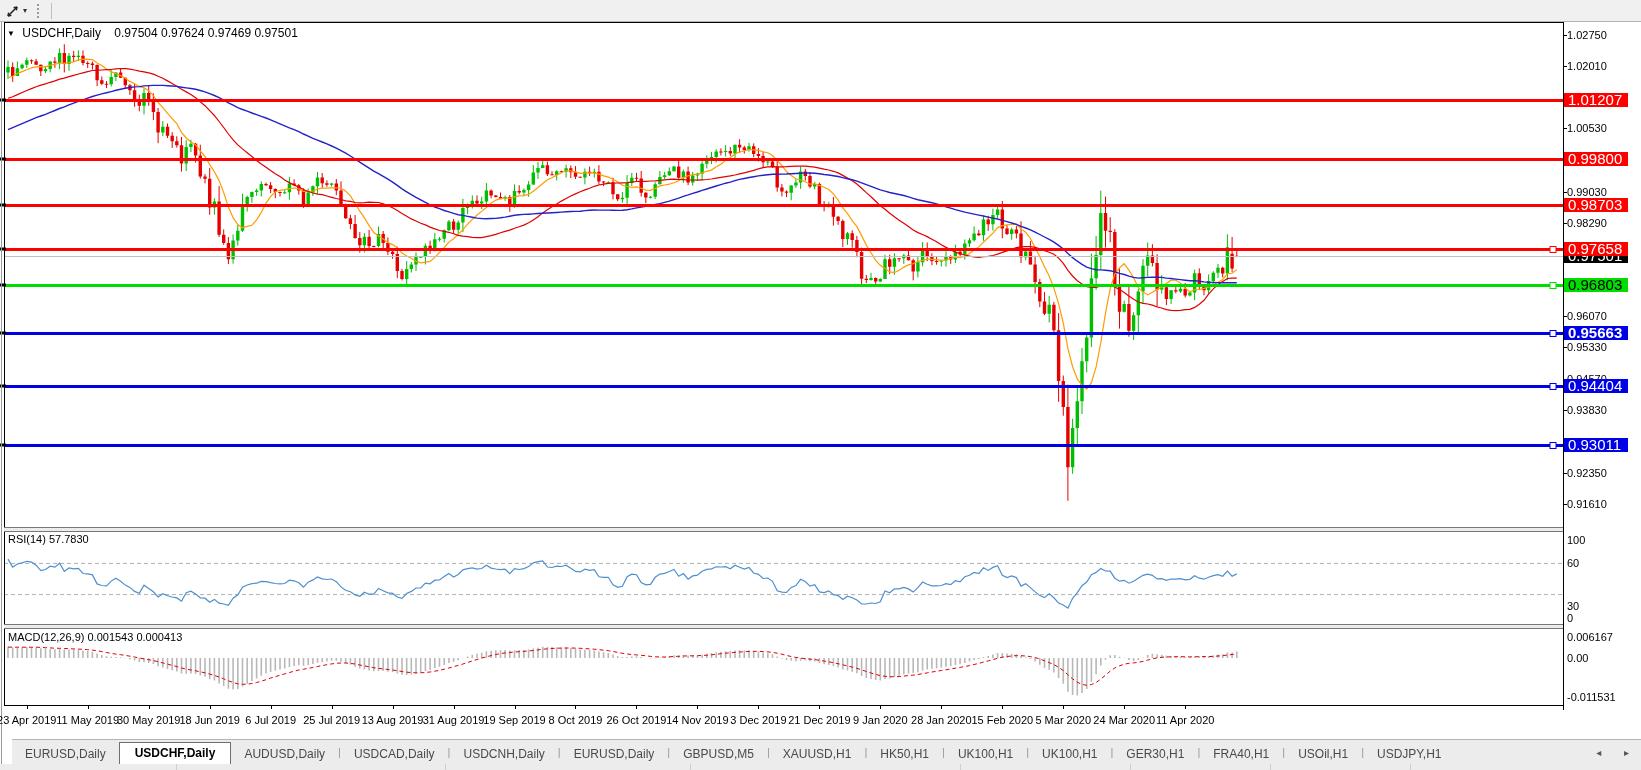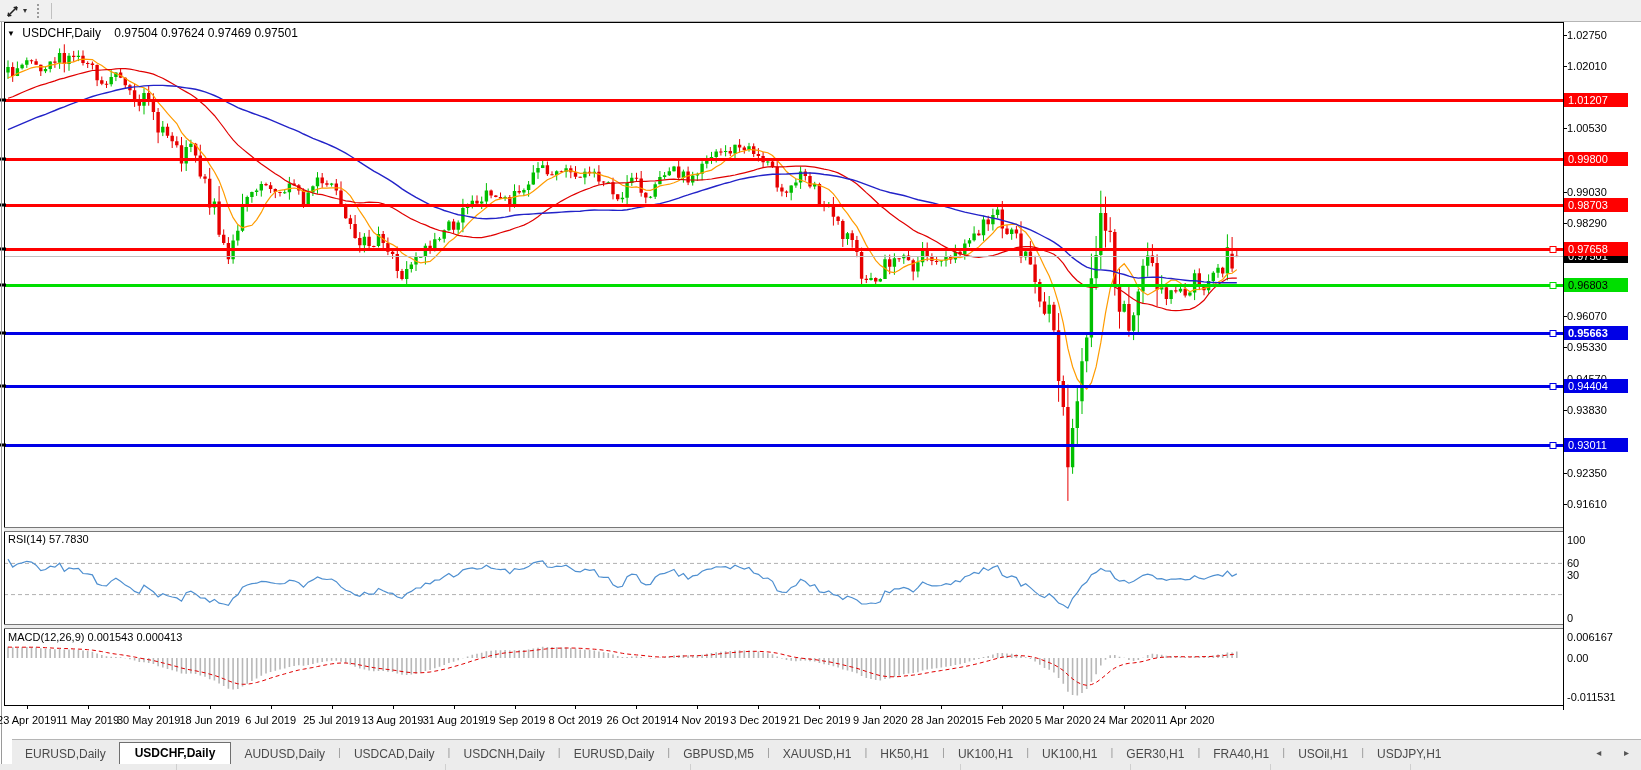--- a/index.html
+++ b/index.html
@@ -16,21 +16,21 @@
   .toolbar .endsep{height:16px;border-left:1px solid #c0c0c0;margin-left:6px;}
   
   svg.chart{position:absolute;left:0;top:0;z-index:1;}
   
   .overlay{position:absolute;left:0;top:0;width:1641px;height:770px;z-index:10;pointer-events:none;}
   .ov{position:absolute;white-space:nowrap;}
   .chart-title{left:7px;top:26px;font-size:12px;}
   .chart-title .tri{font-size:8px;vertical-align:1px;margin-right:4px;}
   .ind-label{font-size:11px;}
   .ticklabel{font-size:11px;color:#000;}
-  .tag{left:1564px;width:64px;height:14px;line-height:14px;padding-left:4px;font-size:11px;box-sizing:border-box;}
+  .tag{left:1564px;width:64px;height:14px;line-height:14px;padding-left:4px;font-size:15px;box-sizing:border-box;}
   .datelabel{top:714px;transform:translateX(-50%);font-size:11px;color:#000;}
   
   .tabbar{position:absolute;left:12px;top:739px;width:1641px;height:25px;background:#ececec;
           border-top:1px solid #b5b5b5;display:flex;align-items:flex-end;z-index:30;}
   .tab{padding:3px 13px 4px 13px;color:#4a4a4a;font-size:12px;cursor:default;}
   .tab.active{background:#ffffff;border:1px solid #6f6f6f;border-bottom:none;color:#000;font-weight:bold;
               padding:3px 15px 5px 15px;}
   .tabsep{color:#9a9a9a;align-self:center;padding-bottom:2px;}
   .tab-arrows{margin-left:auto;margin-right:14px;align-self:center;color:#555;font-size:10px;letter-spacing:10px;}
   .statusstrip{position:absolute;left:0;top:764px;width:1641px;height:6px;background:#ececec;z-index:30;}
@@ -161,21 +161,21 @@
       <div class="ov tag" style="top: 92.8902px; background: rgb(255, 0, 0); color: rgb(255, 255, 255); z-index: 12;">1.01207</div>
       <div class="ov tag" style="top: 152.112px; background: rgb(255, 0, 0); color: rgb(255, 255, 255); z-index: 12;">0.99800</div>
       <div class="ov tag" style="top: 198.286px; background: rgb(255, 0, 0); color: rgb(255, 255, 255); z-index: 12;">0.98703</div>
       <div class="ov tag" style="top: 242.271px; background: rgb(255, 0, 0); color: rgb(255, 255, 255); z-index: 12;">0.97658</div>
       <div class="ov tag" style="top: 278.259px; background: rgb(0, 222, 0); color: rgb(0, 0, 0); z-index: 12;">0.96803</div>
       <div class="ov tag" style="top: 326.243px; background: rgb(0, 0, 230); color: rgb(255, 255, 255); z-index: 12; font-weight: bold;">0.95663</div>
       <div class="ov tag" style="top: 379.236px; background: rgb(0, 0, 230); color: rgb(255, 255, 255); z-index: 12;">0.94404</div>
       <div class="ov tag" style="top: 437.869px; background: rgb(0, 0, 230); color: rgb(255, 255, 255); z-index: 12;">0.93011</div>
       <div class="ov ticklabel" style="left: 1567px; top: 534px;">100</div>
       <div class="ov ticklabel" style="left: 1567px; top: 557.4px;">60</div>
-      <div class="ov ticklabel" style="left: 1567px; top: 569px;">30</div>
+      <div class="ov ticklabel" style="left: 1567px; top: 600px;">30</div>
       <div class="ov ticklabel" style="left: 1567px; top: 612px;">0</div>
       <div class="ov ticklabel" style="left: 1567px; top: 631.001px;">0.006167</div>
       <div class="ov ticklabel" style="left: 1567px; top: 652px;">0.00</div>
       <div class="ov ticklabel" style="left: 1567px; top: 691px;">-0.011531</div>
       <div class="ov datelabel" style="left: 26.76px;">23 Apr 2019</div>
       <div class="ov datelabel" style="left: 87.73px;">11 May 2019</div>
       <div class="ov datelabel" style="left: 148.7px;">30 May 2019</div>
       <div class="ov datelabel" style="left: 209.67px;">18 Jun 2019</div>
       <div class="ov datelabel" style="left: 270.64px;">6 Jul 2019</div>
       <div class="ov datelabel" style="left: 331.61px;">25 Jul 2019</div>

